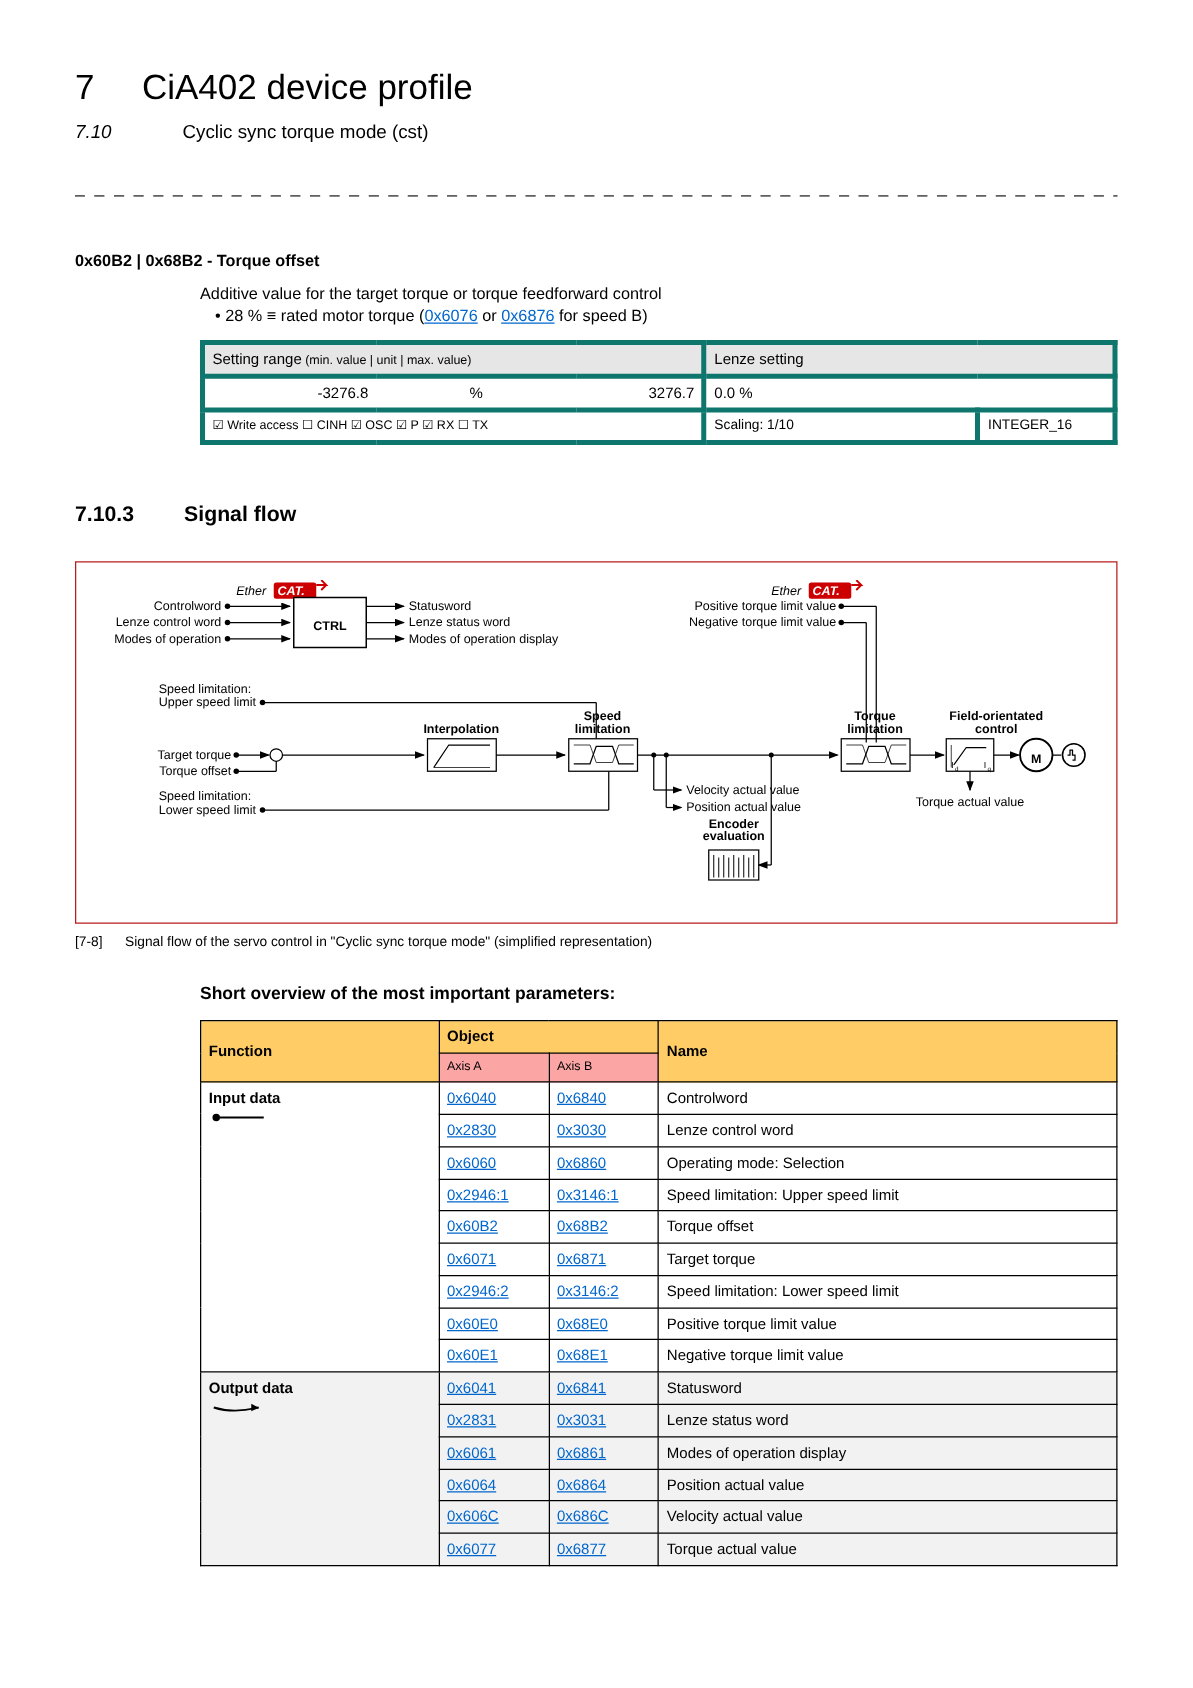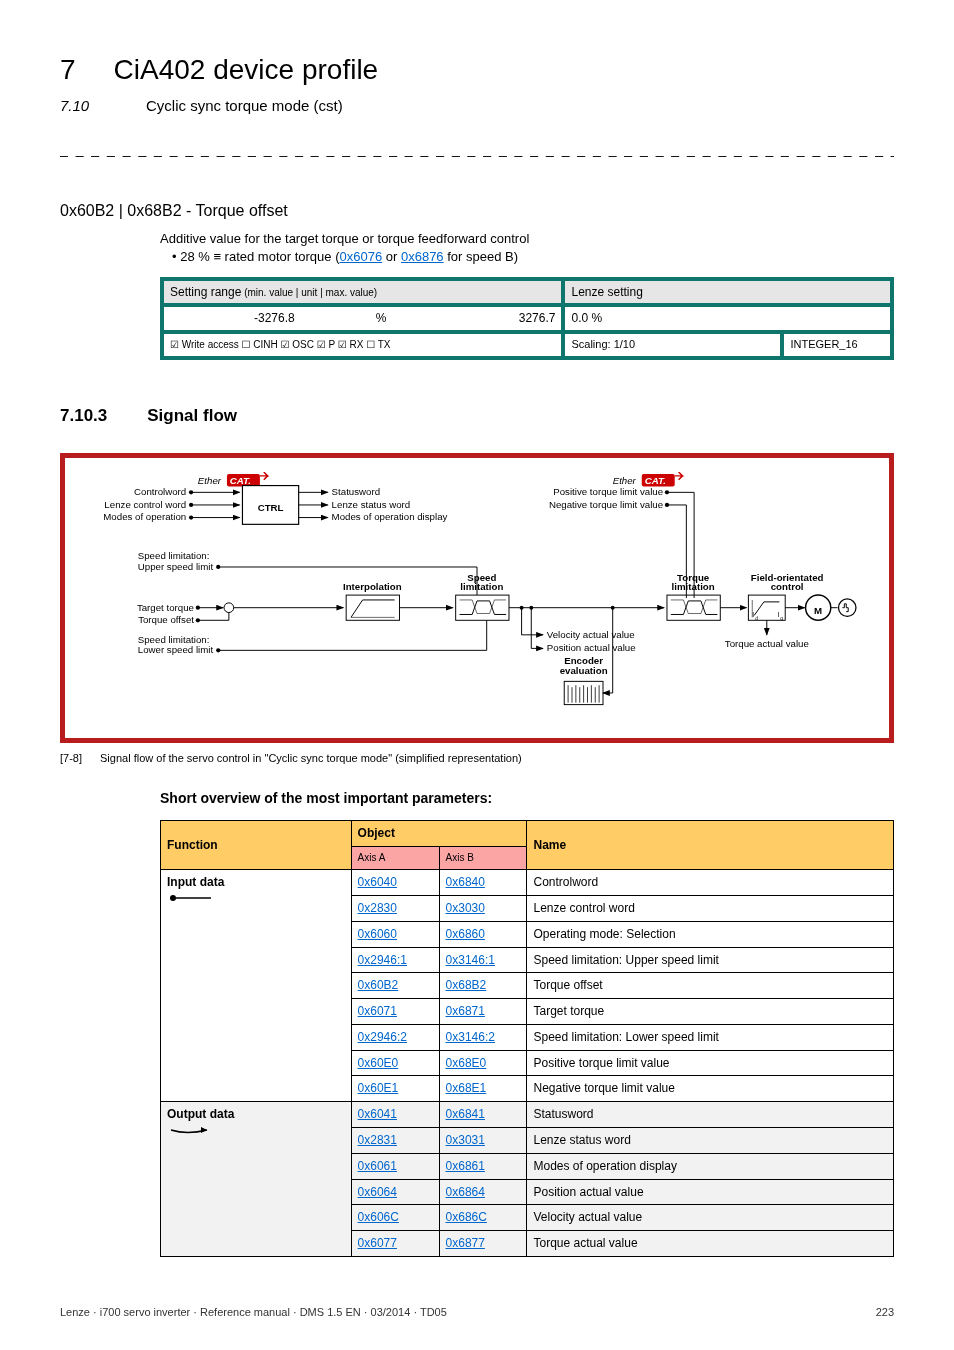--- a/index.html
+++ b/index.html
@@ -37,22 +37,22 @@
   .subtitle { font-size: 15px; }
   .dashline {
     margin: 24px 0 28px 0;
     letter-spacing: 2px;
     font-size: 14px;
     color: #000;
     white-space: nowrap;
     overflow: hidden;
   }
   .para-title {
-    font-weight: 400;
-    font-size: 16px;
+    font-weight: 700;
+    font-size: 13px;
     margin-bottom: 8px;
     margin-top: 40px;
   }
   .indent-block { margin-left: 100px; }
   .desc { font-size: 13px; }
   .link { color: #0066cc; text-decoration: underline; }
 
   table.settings {
     border-collapse: collapse;
     width: 100%;
@@ -69,21 +69,21 @@
 
   .sec-heading {
     display: flex;
     gap: 40px;
     font-weight: 700;
     font-size: 17px;
     margin: 44px 0 26px 0;
   }
 
   .diagram-box {
-    border: 5px solid #b91c1c;
+    border: 1px solid #b91c1c;
     padding: 14px 14px 14px 14px;
     position: relative;
     height: 290px;
     box-sizing: border-box;
     overflow: hidden;
   }
   svg.diagram { width: 100%; height: 100%; }
   .diag-label { font-size: 10px; font-family: Arial, sans-serif; }
   .diag-bold { font-weight: 700; }
   .caption { font-size: 11px; margin-top: 8px; display:flex; gap:18px;}
@@ -421,18 +421,14 @@
           </tr>
           <tr>
             <td class="out-shade"><a href="#" class="link">0x6077</a></td>
             <td class="out-shade"><a href="#" class="link">0x6877</a></td>
             <td class="out-shade">Torque actual value</td>
           </tr>
         </tbody>
     </table>
   </div>
 
-  <div class="footer">
-    <span>Lenze · i700 servo inverter · Reference manual · DMS 1.5 EN · 03/2014 · TD05</span>
-    <span>223</span>
-  </div>
 
 </div>
 
 </body></html>

